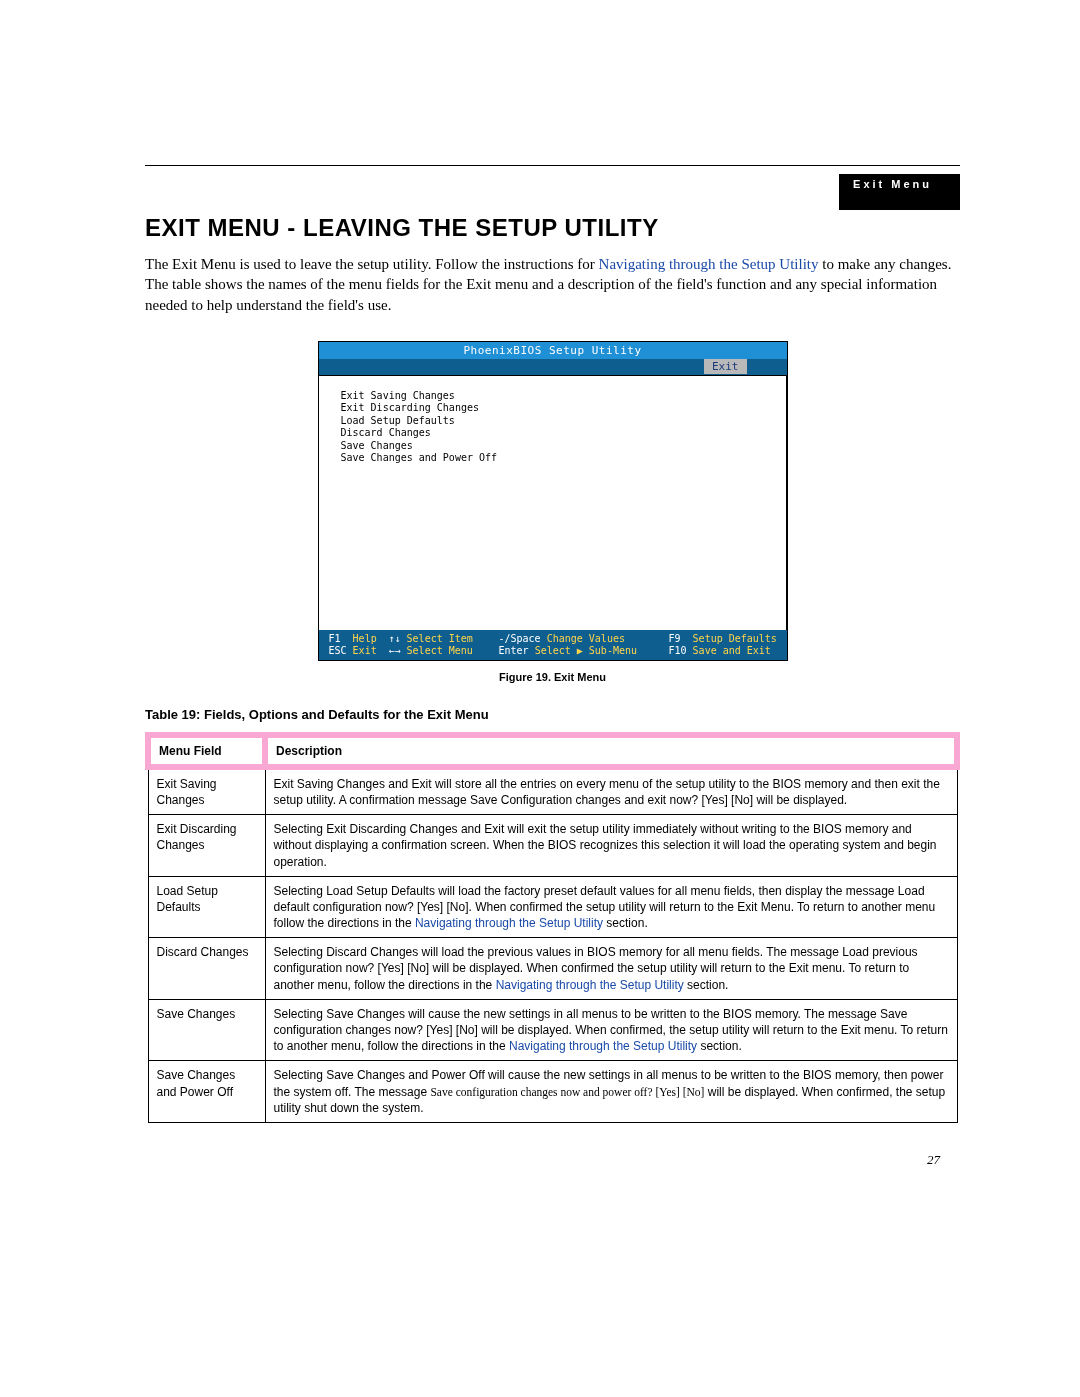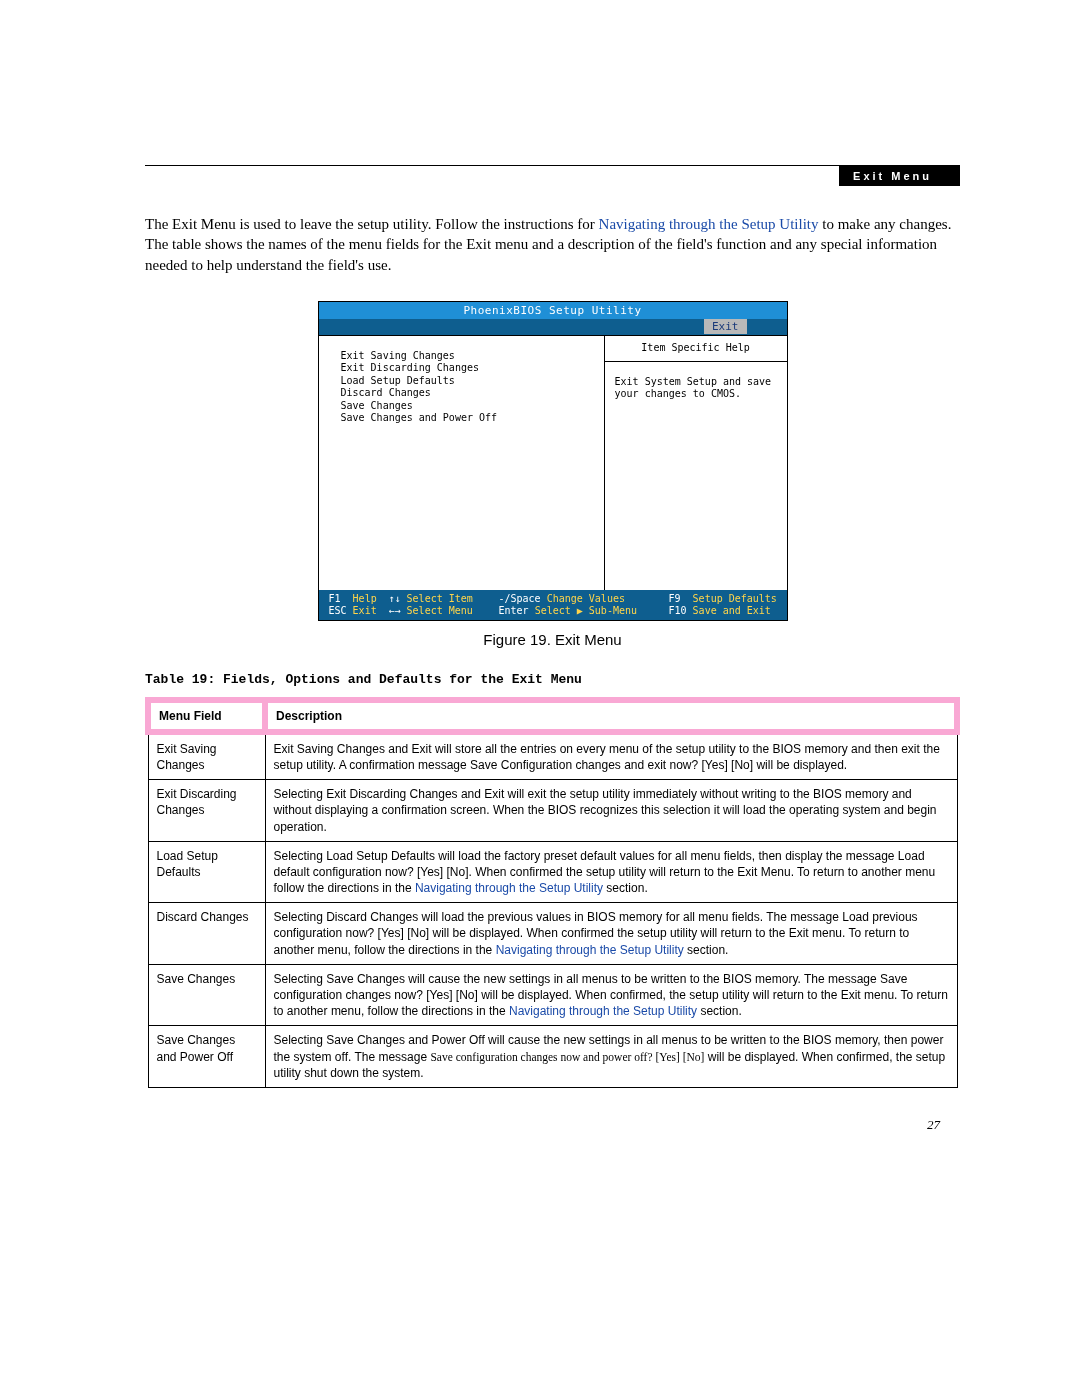--- a/index.html
+++ b/index.html
@@ -18,28 +18,28 @@
   }
   .header-bar {
     border-top: 1.5px solid #000;
     position: relative;
     height: 20px;
     margin-bottom: 28px;
   }
   .header-tab {
     position: absolute;
     right: 0;
-    top: 0;
+    top: 8px;
     background: #000;
     color: #fff;
     font-family: Arial, Helvetica, sans-serif;
     font-size: 11px;
     font-weight: bold;
     letter-spacing: 3px;
-    padding: 4px 28px 4px 14px;
+    padding: 4px 28px 20px 14px;
   }
   h1.section-title {
     font-family: "Segoe UI", Arial, Helvetica, sans-serif;
     font-weight: 700;
     font-size: 24px;
     letter-spacing: 0.5px;
     margin: 0 0 6px 0;
   }
   .intro {
     font-size: 15px;
@@ -122,26 +122,26 @@
     font-size: 10px;
     display: grid;
     grid-template-columns: 60px 110px 170px 1fr;
     row-gap: 1px;
   }
   .bios-foot .k { color: #fff; text-align: center; }
   .bios-foot .hl { color: #ffd54a; }
   .fig-caption {
     text-align: center;
     font-family: Arial, Helvetica, sans-serif;
-    font-size: 15px;
-    font-weight: normal;
+    font-size: 11px;
+    font-weight: bold;
     margin: 10px 0 24px 0;
   }
   .table-title {
-    font-family: Liberation Mono, monospace;
+    font-family: Liberation Sans, sans-serif;
     font-size: 13px;
     font-weight: bold;
     margin: 0 0 10px 0;
   }
   table.fields {
     width: 100%;
     border-collapse: collapse;
     font-family: Arial, Helvetica, sans-serif;
     font-size: 12px;
   }
@@ -171,44 +171,41 @@
 </style>
 </head>
 <body>
 
 <div class="page">
 
   <div class="header-bar">
     <div class="header-tab">Exit Menu</div>
   </div>
 
+  <h1 class="section-title">EXIT MENU - LEAVING THE SETUP UTILITY</h1>
 
   <p class="intro">
     <span>The Exit Menu is used to leave the setup utility. Follow the instructions for </span><a class="doc-link" href="#">Navigating through the Setup Utility</a><span> to make any changes. The table shows the names of the menu fields for the Exit menu and a description of the field's function and any special information needed to help understand the field's use.</span>
   </p>
 
   <div class="bios-wrap">
     <div class="bios">
       <div class="bios-title">PhoenixBIOS Setup Utility</div>
       <div class="bios-tabbar">
         <span class="bios-tab">Exit</span>
       </div>
       <div class="bios-body">
         <div class="bios-left">
           <div class="item">Exit Saving Changes</div>
           <div class="item">Exit Discarding Changes</div>
           <div class="item">Load Setup Defaults</div>
           <div class="item">Discard Changes</div>
           <div class="item">Save Changes</div>
           <div class="item">Save Changes and Power Off</div>
         </div>
-        <div class="bios-right">
-          <div class="bios-help-head">Item Specific Help</div>
-          <div class="bios-help-body">Exit System Setup and save your changes to CMOS.</div>
-        </div>
       </div>
       <div class="bios-foot">
         <span><span class="k">F1</span>&nbsp;&nbsp;<span class="hl">Help</span></span>
         <span><span class="k">↑↓</span>&nbsp;<span class="hl">Select Item</span></span>
         <span><span class="k">-/Space</span>&nbsp;<span class="hl">Change Values</span></span>
         <span><span class="k">F9</span>&nbsp;&nbsp;<span class="hl">Setup Defaults</span></span>
         <span><span class="k">ESC</span>&nbsp;<span class="hl">Exit</span></span>
         <span><span class="k">←→</span>&nbsp;<span class="hl">Select Menu</span></span>
         <span><span class="k">Enter</span>&nbsp;<span class="hl"><span>Select ▶ Sub-Menu</span></span></span>
         <span><span class="k">F10</span>&nbsp;<span class="hl">Save and Exit</span></span>

